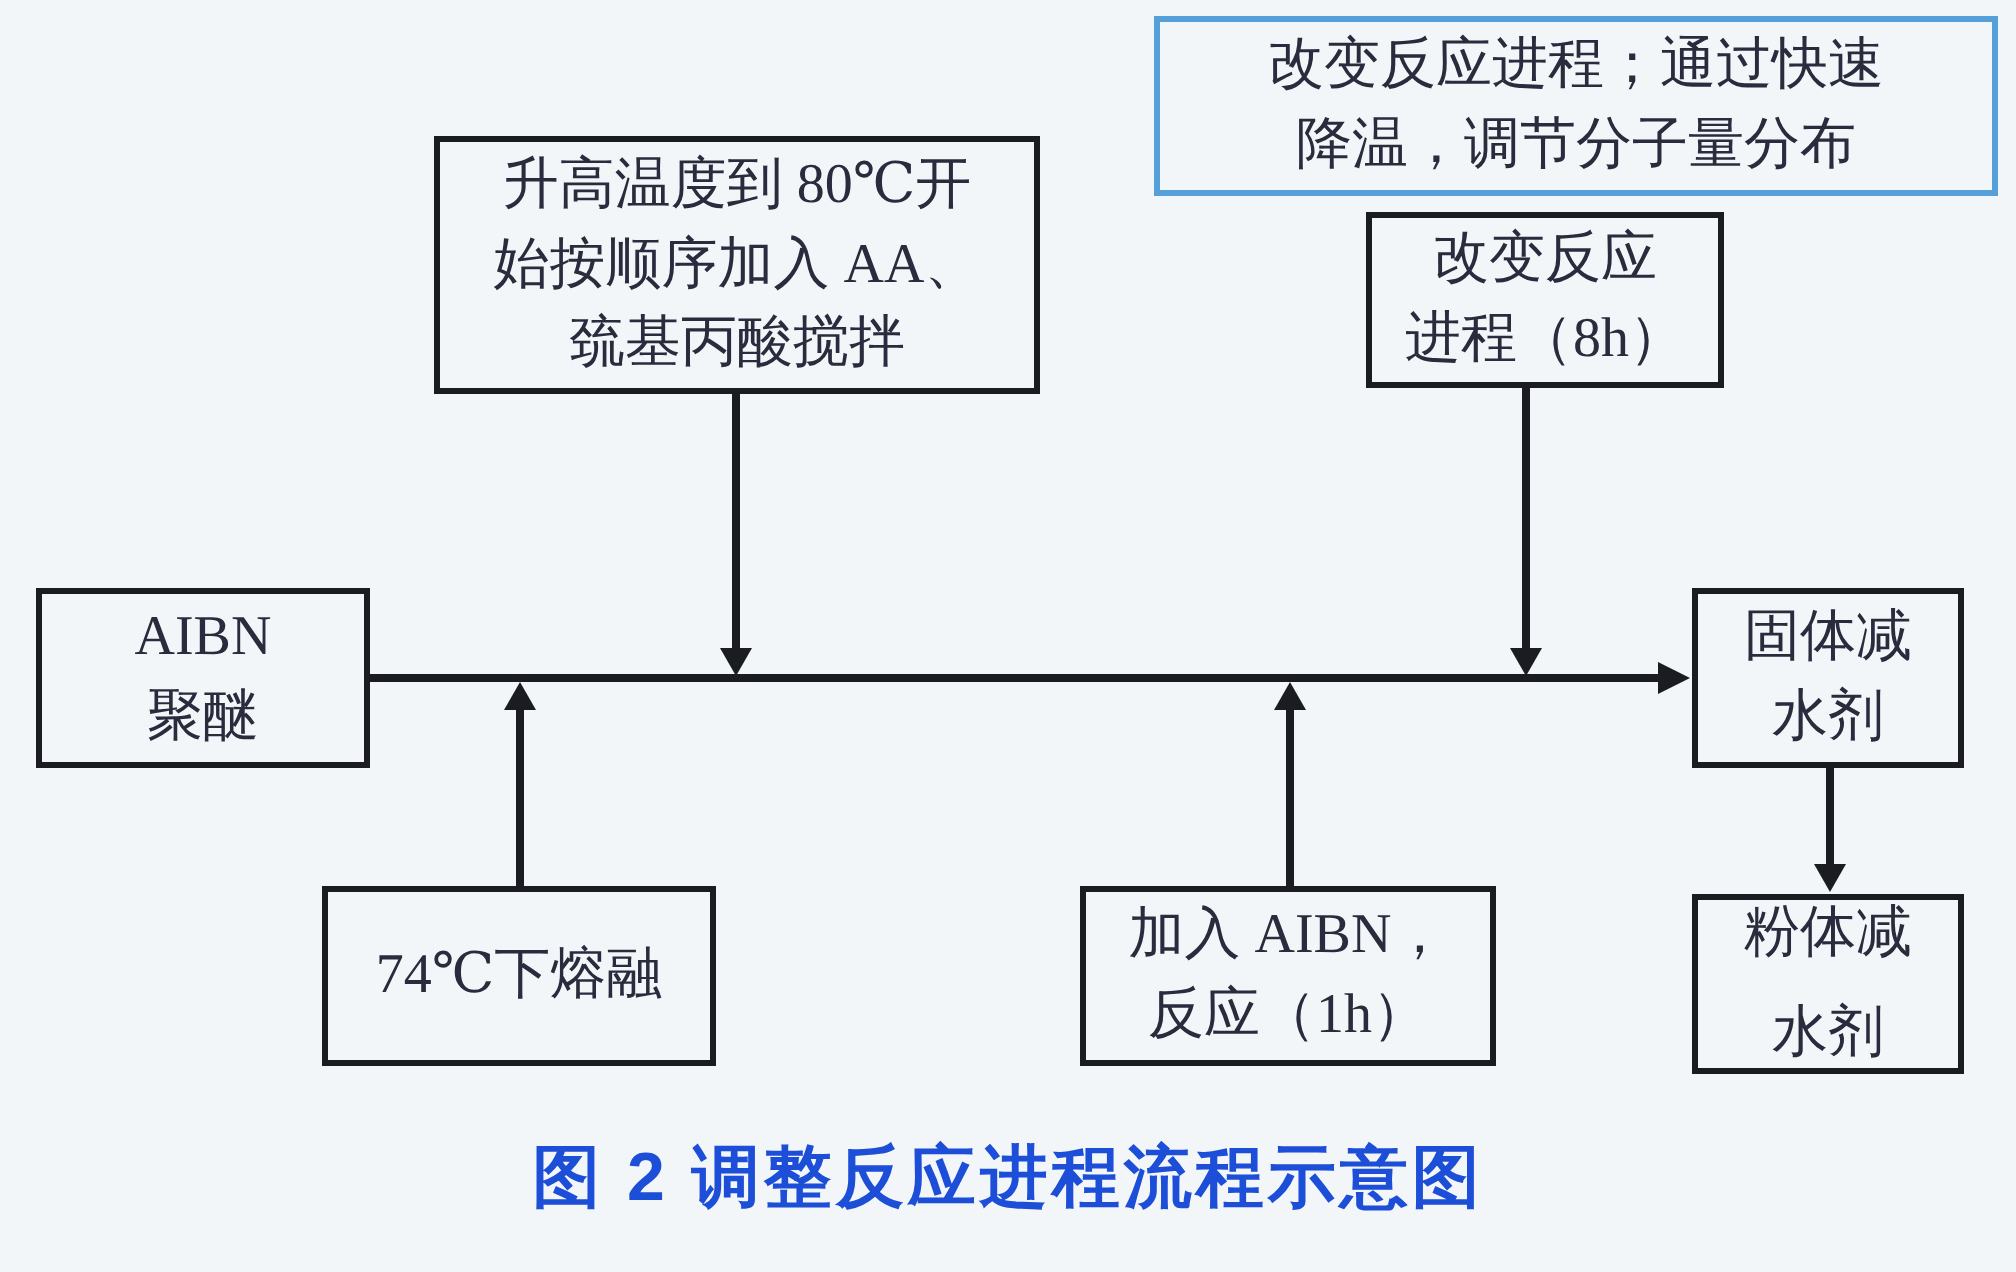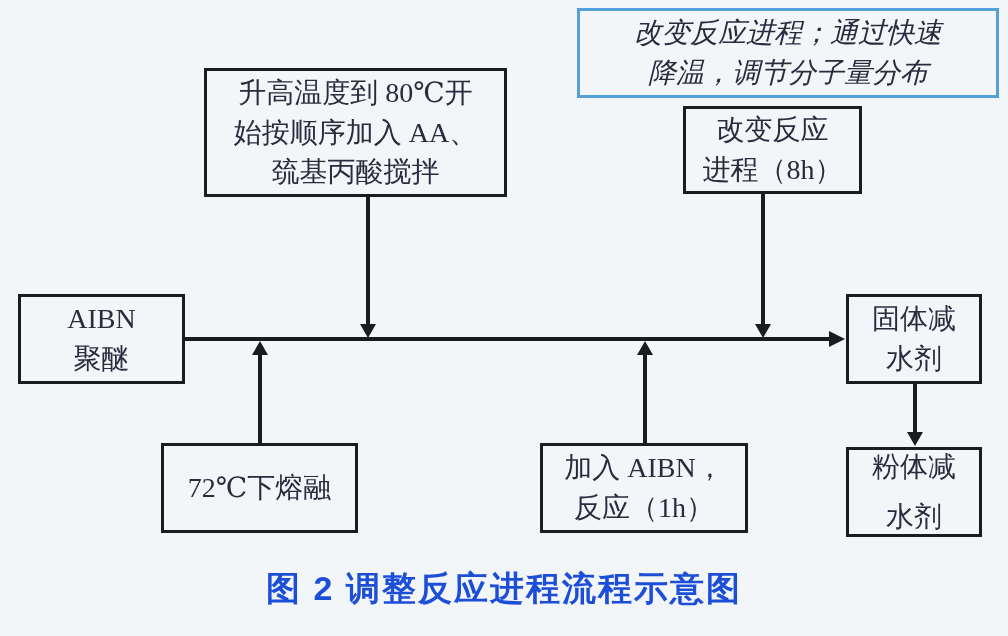--- a/index.html
+++ b/index.html
@@ -33,21 +33,20 @@
     justify-content: center;
     text-align: center;
     color: #2b2b3e;
     font-size: 28px;
     line-height: 1.42;
     white-space: nowrap;
   }
   .node.note {
     border: 3px solid #55a0d8;
     font-size: 28px;
-    font-style: italic;
   }
   .caption {
     position: absolute;
     left: 0;
     top: 566px;
     width: 1008px;
     text-align: center;
     font-family: "Liberation Sans", "DejaVu Sans", sans-serif;
     font-weight: 700;
     font-size: 34px;
@@ -79,38 +78,38 @@
 
     <line x1="915" y1="383" x2="915" y2="434" stroke="#1b1b22" stroke-width="4"></line>
     <polygon points="915,446 907,432 923,432" fill="#1b1b22"></polygon>
   </svg>
 
   <div class="node note" style="left:577px; top:8px; width:422px; height:90px;">
     <div>改变反应进程；通过快速</div>
     <div>降温，调节分子量分布</div>
   </div>
 
-  <div class="node" style="left:204px; top:68px; width:303px; height:129px;">
+  <div class="node" style="left:217px; top:68px; width:303px; height:129px;">
     <div>升高温度到 80℃开</div>
     <div>始按顺序加入 AA、</div>
     <div>巯基丙酸搅拌</div>
   </div>
 
   <div class="node" style="left:683px; top:106px; width:179px; height:88px;">
     <div>改变反应</div>
     <div>进程（8h）</div>
   </div>
 
   <div class="node" style="left:18px; top:294px; width:167px; height:90px;">
     <div>AIBN</div>
     <div>聚醚</div>
   </div>
 
   <div class="node" style="left:161px; top:443px; width:197px; height:90px;">
-    <div>72℃下熔融</div>
+    <div>74℃下熔融</div>
   </div>
 
   <div class="node" style="left:540px; top:443px; width:208px; height:90px;">
     <div>加入 AIBN，</div>
     <div>反应（1h）</div>
   </div>
 
   <div class="node" style="left:846px; top:294px; width:136px; height:90px;">
     <div>固体减</div>
     <div>水剂</div>

